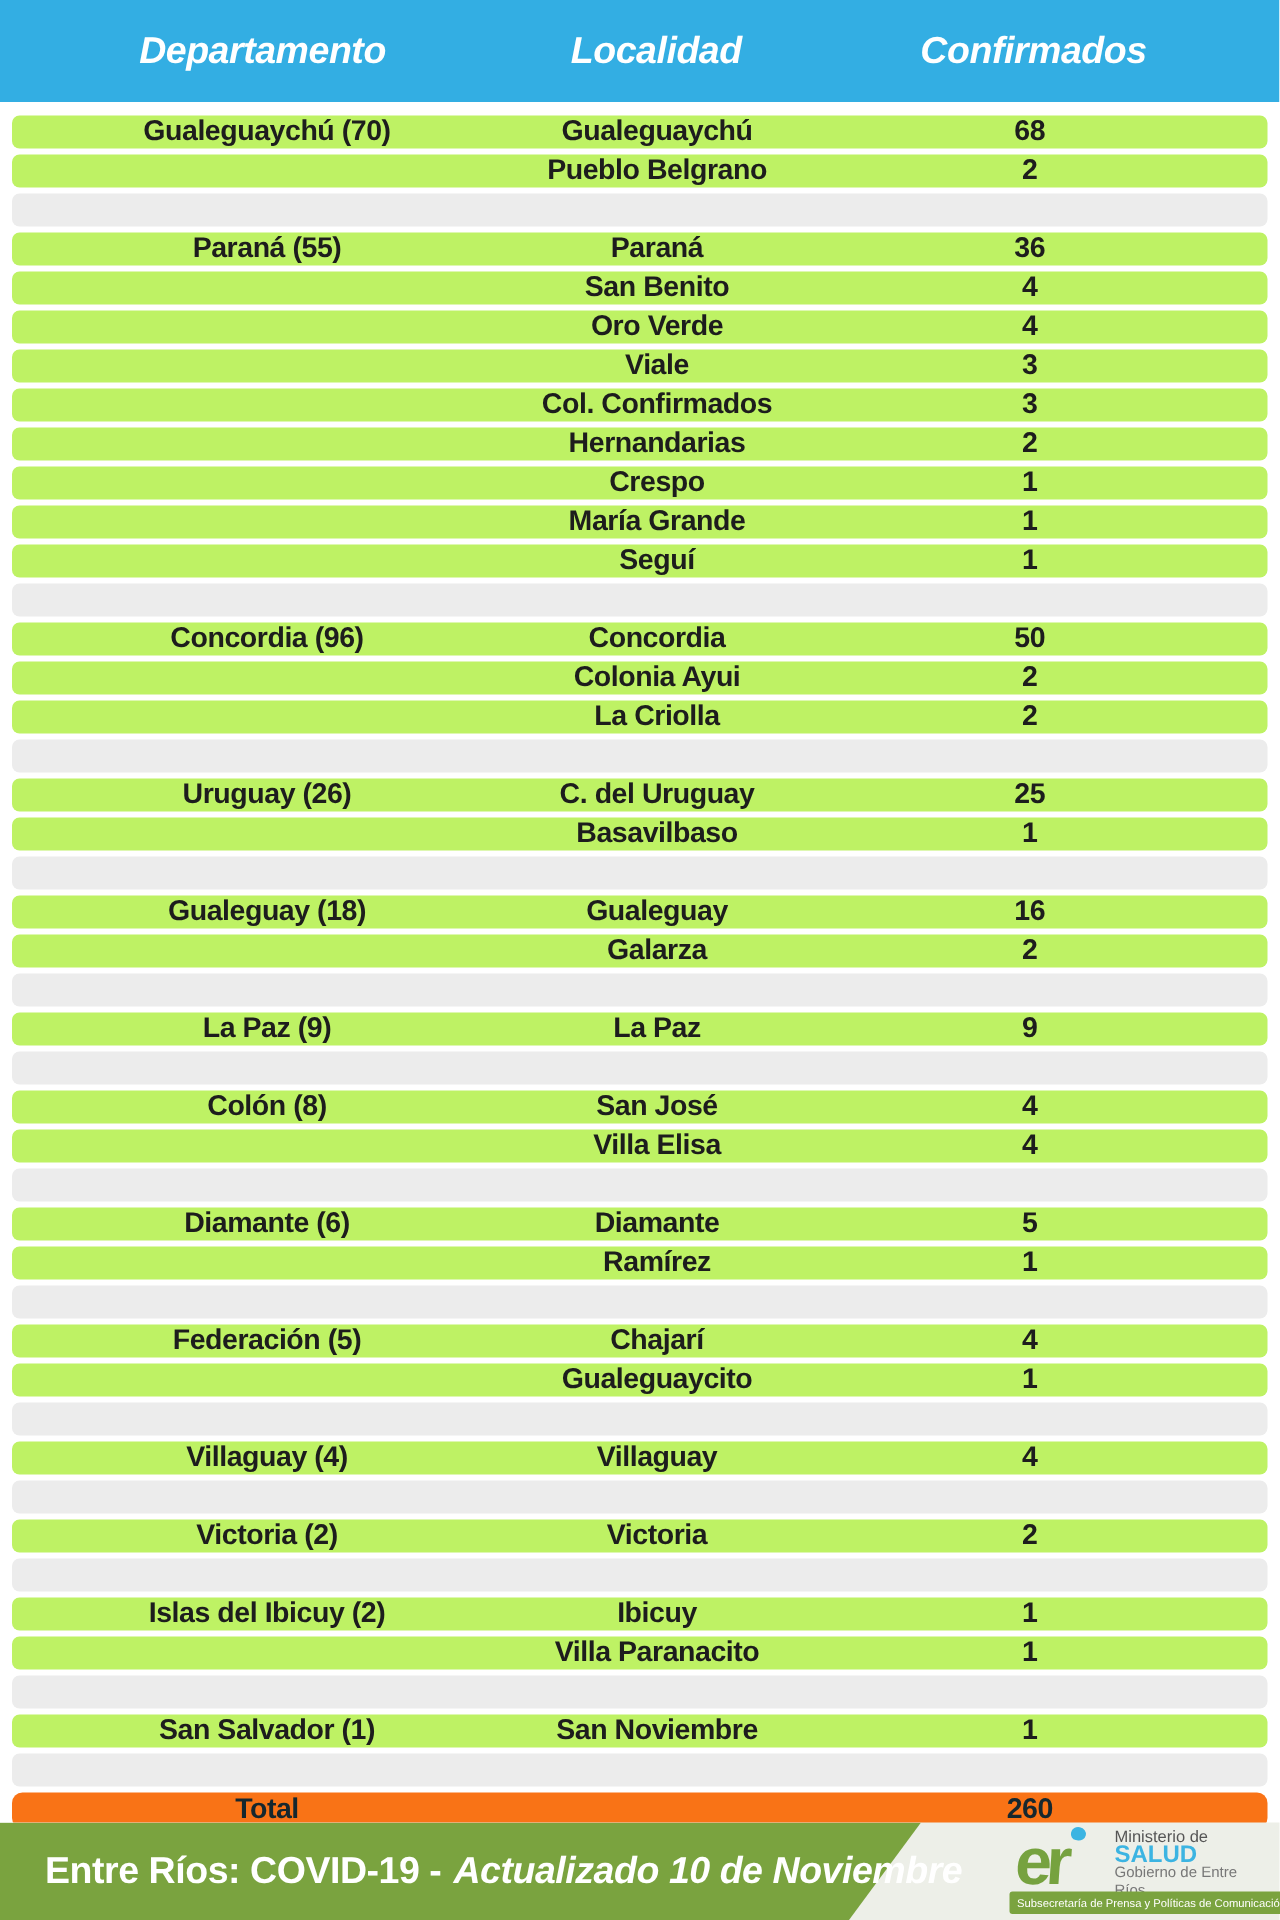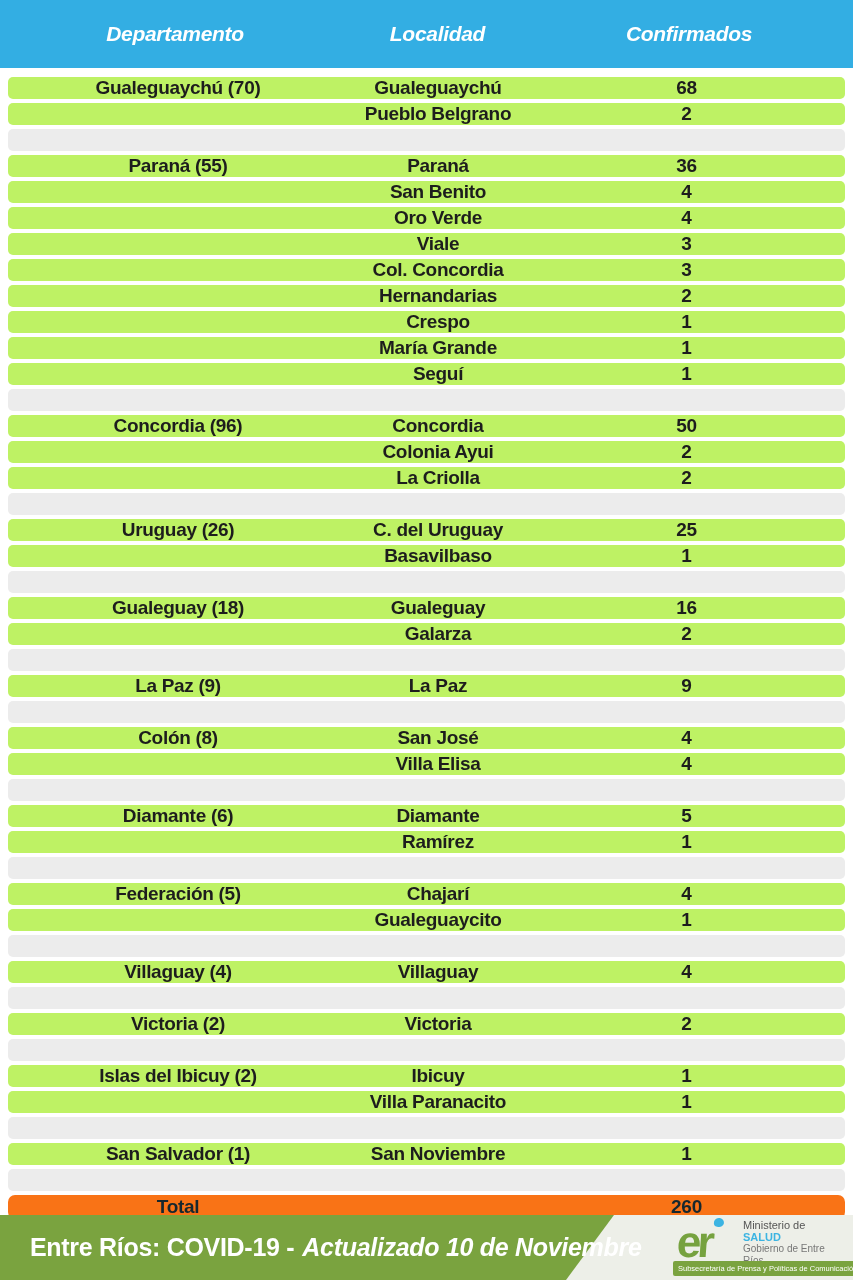--- a/index.html
+++ b/index.html
@@ -3,21 +3,21 @@
 <meta charset="utf-8">
 <style>
   * { margin:0; padding:0; box-sizing:border-box; }
   html,body { width:853px; height:1280px; background:#ffffff;
               font-family:"Liberation Sans", sans-serif; overflow:hidden; }
 
   
   .head-bar { height:68px; background:#33aee3;
               display:grid; grid-template-columns:350px 175px 1fr;
               align-items:center; }
-  .head-bar .hcell { text-align:center; color:#ffffff; font-size:21px;
+  .head-bar .hcell { text-align:center; color:#ffffff; font-size:25px;
                      font-weight:bold; font-style:italic; letter-spacing:-.3px; }
 
   
   .tbl { margin:9px 8px 0 8px; }
   .row { height:22px; margin-bottom:4px; background:#bef264; border-radius:5px;
          display:grid; grid-template-columns:340px 180px 1fr; align-items:center; }
   .row .cell { text-align:center; font-size:19px; font-weight:bold; color:#1d1d1d;
                letter-spacing:-.3px; line-height:22px; white-space:nowrap; }
   .row.spacer { background:#ececec; }
 
@@ -40,21 +40,21 @@
 
   .logo { position:absolute; right:12px; top:4px; width:170px; height:58px; }
   .er-mark { position:absolute; left:6px; top:3px; color:#76a23f;
              font-size:44px; font-weight:bold; letter-spacing:-4px;
              line-height:40px; transform:skewX(-4deg); }
   .er-drop { position:absolute; left:43px; top:-1px; width:10px; height:9px;
              background:#3cb4e2; border-radius:50% 50% 50% 4px;
              transform:rotate(12deg); }
   .ministry { position:absolute; left:60px; top:0; line-height:12px;margin-left:12px; }
   .ministry .l1 { font-size:11px; color:#555555; }
-  .ministry .l2 { font-size:11px; font-weight:bold; color:#3cb4e2; }
+  .ministry .l2 { font-size:16px; font-weight:bold; color:#3cb4e2; }
   .ministry .l3 { font-size:10px; color:#777777; }
   .badge { position:absolute; left:2px; top:42px; background:#7aa33f;
            color:#ffffff; font-size:7.5px; padding:3px 5px; border-radius:2px;
            white-space:nowrap; }
 </style>
 </head>
 <body>
 
 <div class="head-bar">
   <div class="hcell">Departamento</div>
@@ -94,21 +94,21 @@
       <div class="cell">Oro Verde</div>
       <div class="cell">4</div>
     </div>
     <div class="row">
       <div class="cell"></div>
       <div class="cell">Viale</div>
       <div class="cell">3</div>
     </div>
     <div class="row">
       <div class="cell"></div>
-      <div class="cell">Col. Concordia</div>
+      <div class="cell">Col. Confirmados</div>
       <div class="cell">3</div>
     </div>
     <div class="row">
       <div class="cell"></div>
       <div class="cell">Hernandarias</div>
       <div class="cell">2</div>
     </div>
     <div class="row">
       <div class="cell"></div>
       <div class="cell">Crespo</div>

